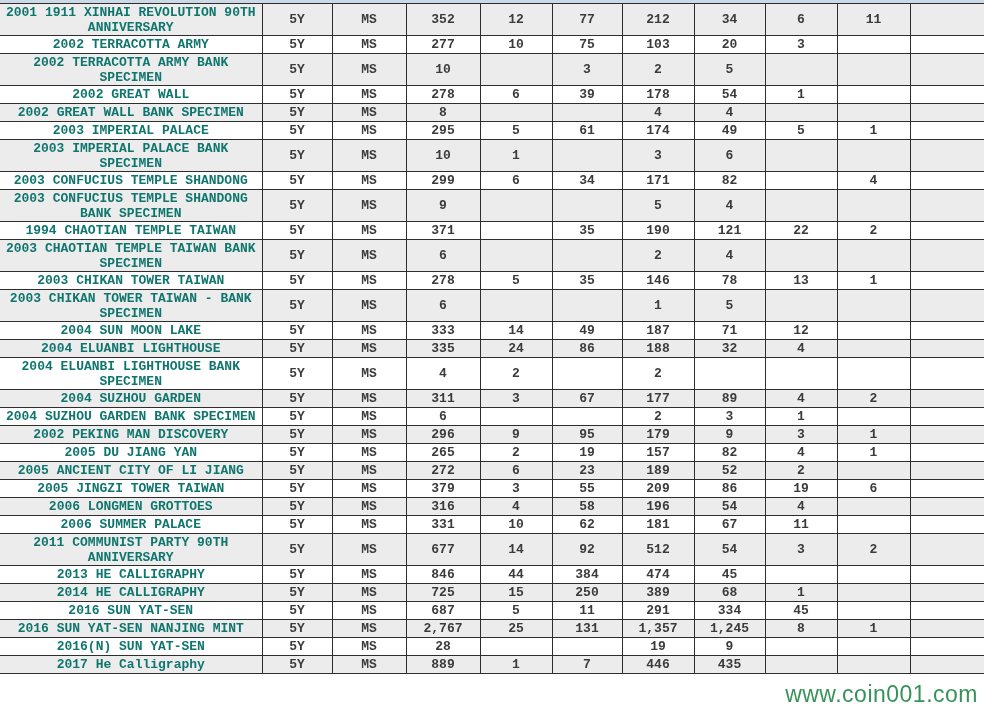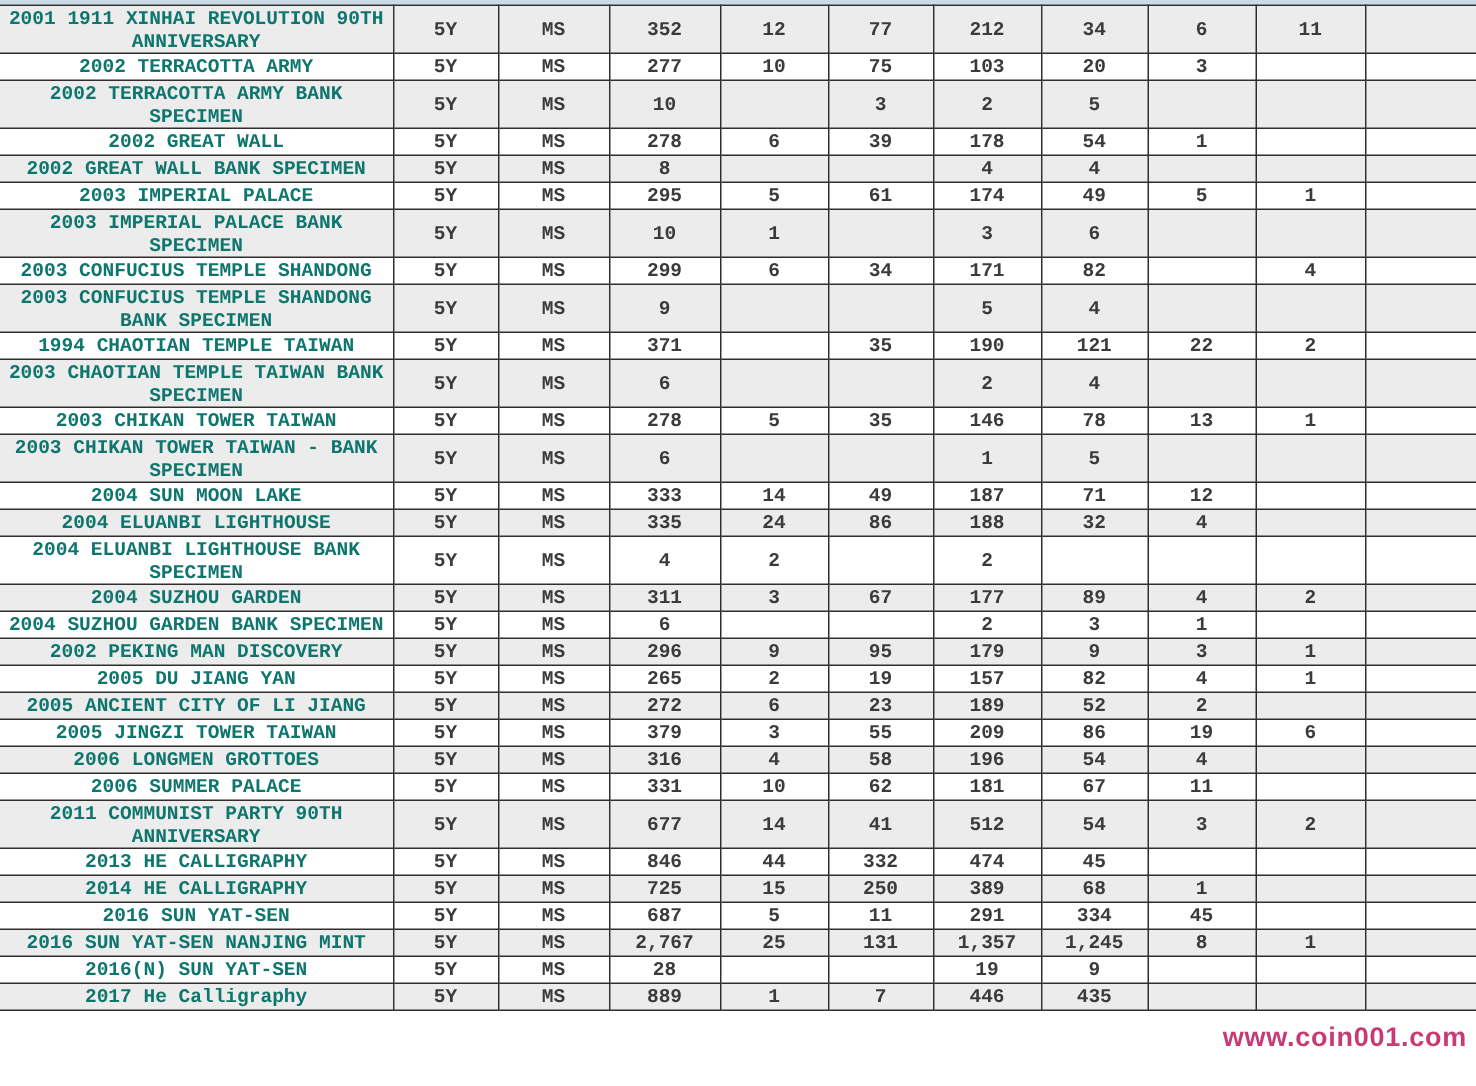--- a/index.html
+++ b/index.html
@@ -35,24 +35,24 @@
   table.pop td:first-child{border-left:none;}
   table.pop td:last-child{border-right:none;}
   table.pop tr:nth-child(odd) td{background:#ececec;}
   table.pop tr:nth-child(even) td{background:#ffffff;}
   table.pop td.name{color:#0f766e;}
   table.pop tr.tall td{height:31px;}
   .watermark{
     position:absolute;
     top:681px;right:6px;
     font-family:"Liberation Sans","DejaVu Sans",sans-serif;
-    font-weight:bold;
-    font-size:18px;
+    font-weight:normal;
+    font-size:23px;
     letter-spacing:0.5px;
-    color:#be185d;
+    color:#15803d;
     opacity:0.85;
     white-space:nowrap;
     pointer-events:none;
   }
 </style>
 </head>
 <body>
 
 <div class="screen">
   <div class="top-strip"></div>
@@ -383,34 +383,34 @@
     <td class="val">11</td>
     <td class="val"></td>
     <td class="val"></td>
   </tr>
         <tr class="tall">
     <td class="name">2011 COMMUNIST PARTY 90TH ANNIVERSARY</td>
     <td class="val">5Y</td>
     <td class="val">MS</td>
     <td class="val">677</td>
     <td class="val">14</td>
-    <td class="val">41</td>
+    <td class="val">92</td>
     <td class="val">512</td>
     <td class="val">54</td>
     <td class="val">3</td>
     <td class="val">2</td>
     <td class="val"></td>
   </tr>
         <tr>
     <td class="name">2013 HE CALLIGRAPHY</td>
     <td class="val">5Y</td>
     <td class="val">MS</td>
     <td class="val">846</td>
     <td class="val">44</td>
-    <td class="val">332</td>
+    <td class="val">384</td>
     <td class="val">474</td>
     <td class="val">45</td>
     <td class="val"></td>
     <td class="val"></td>
     <td class="val"></td>
   </tr>
         <tr>
     <td class="name">2014 HE CALLIGRAPHY</td>
     <td class="val">5Y</td>
     <td class="val">MS</td>

